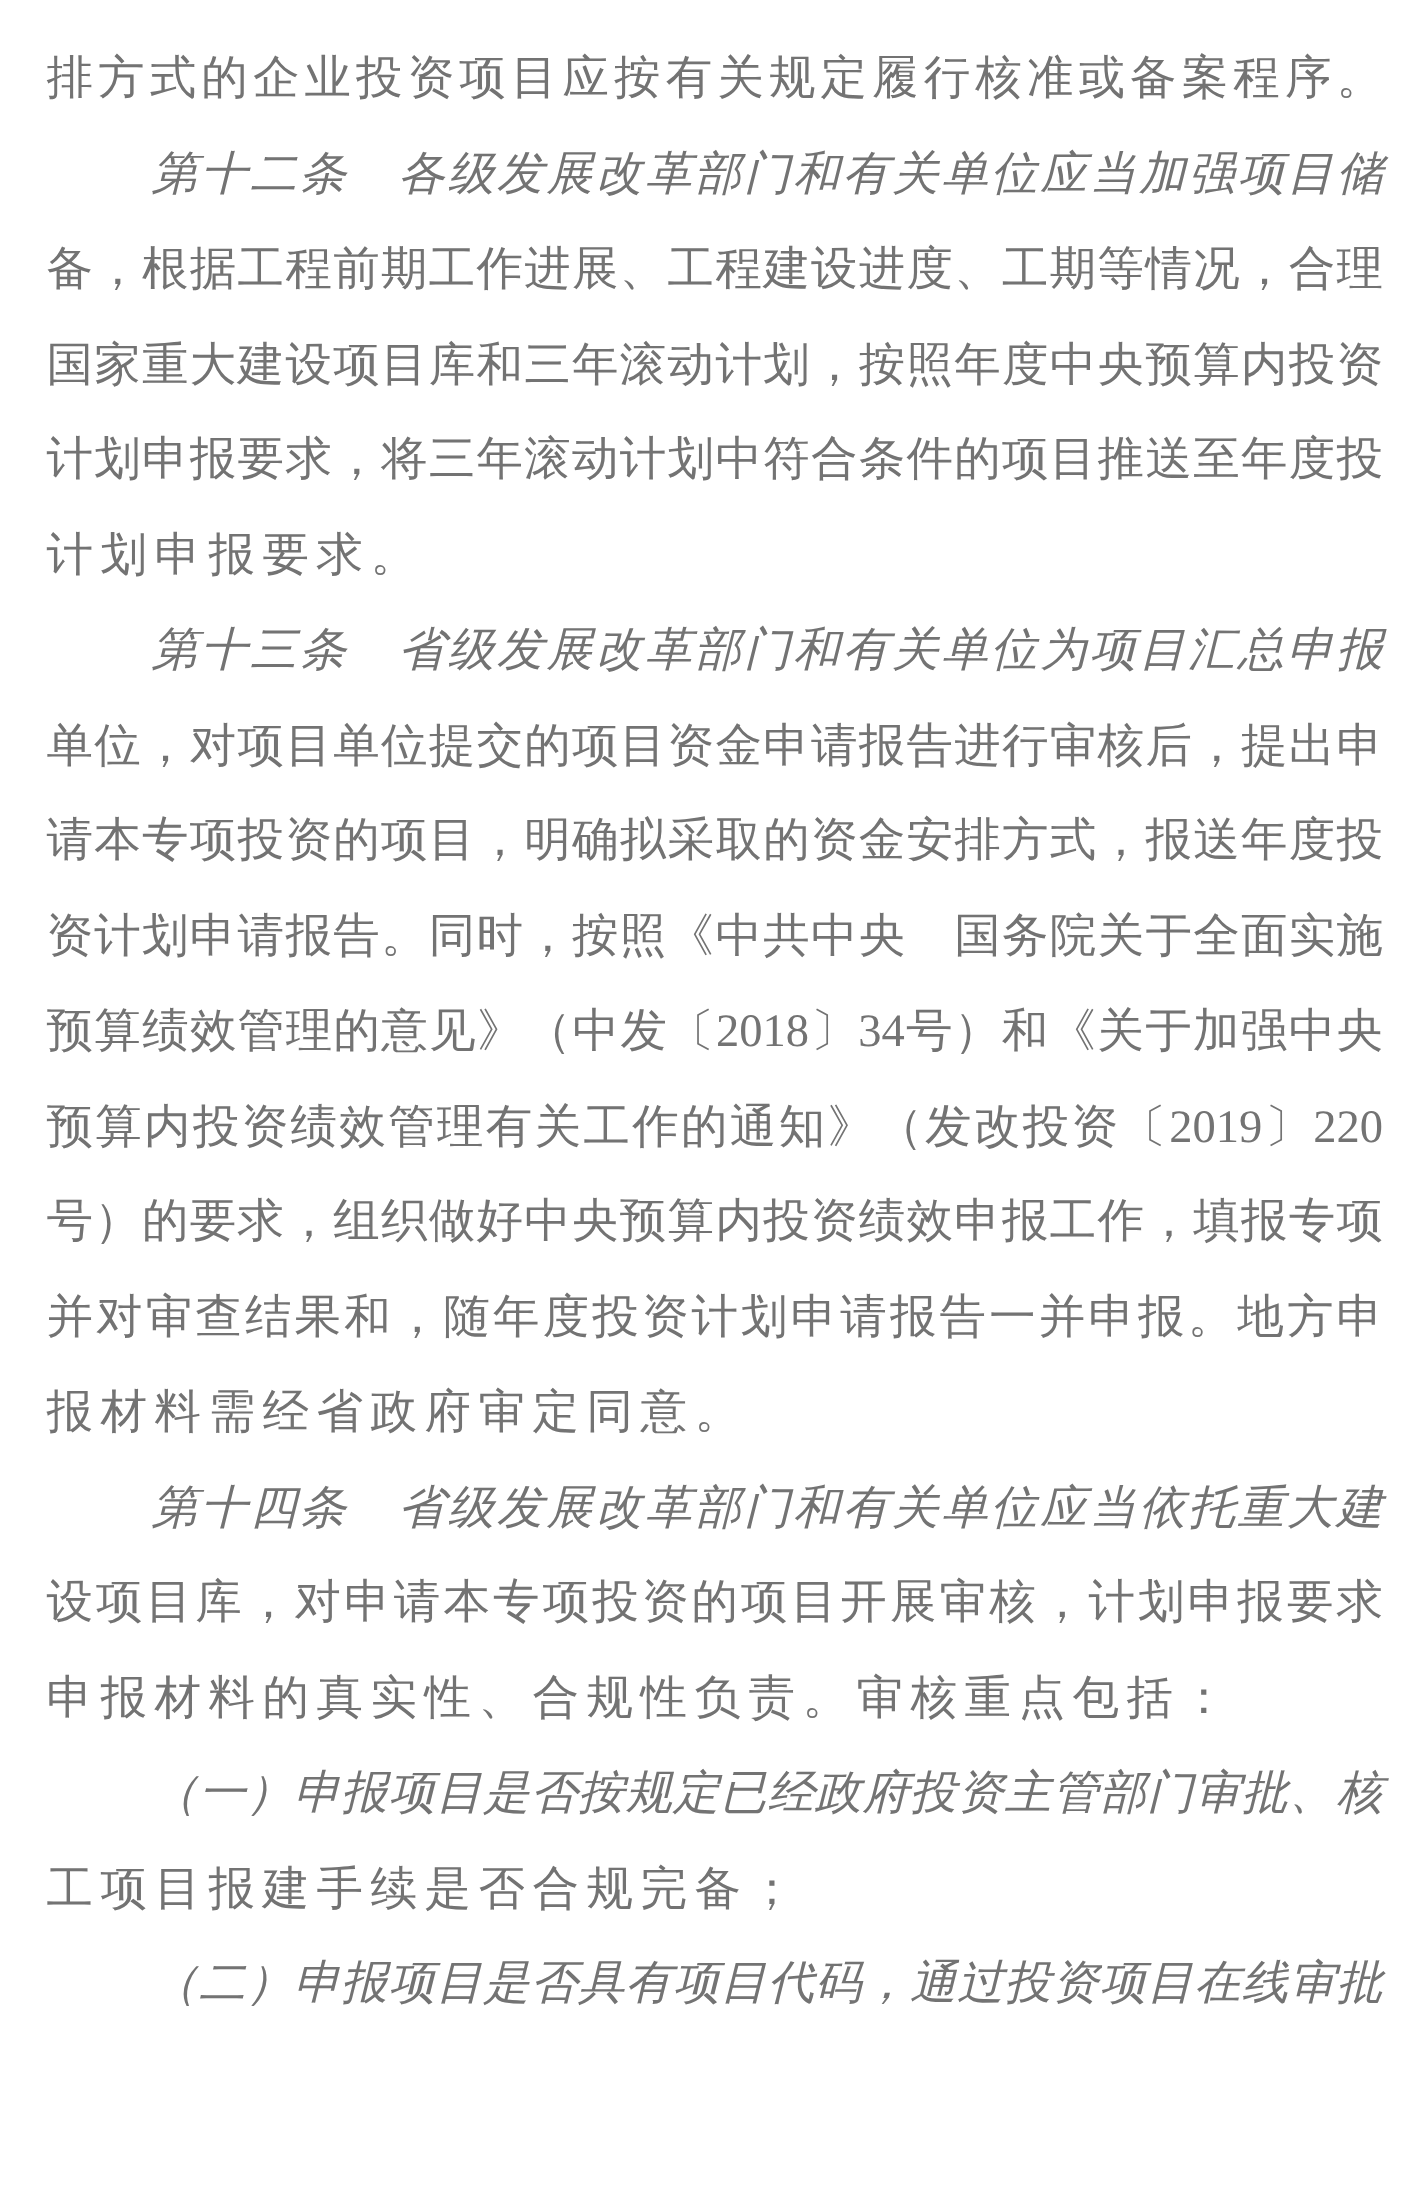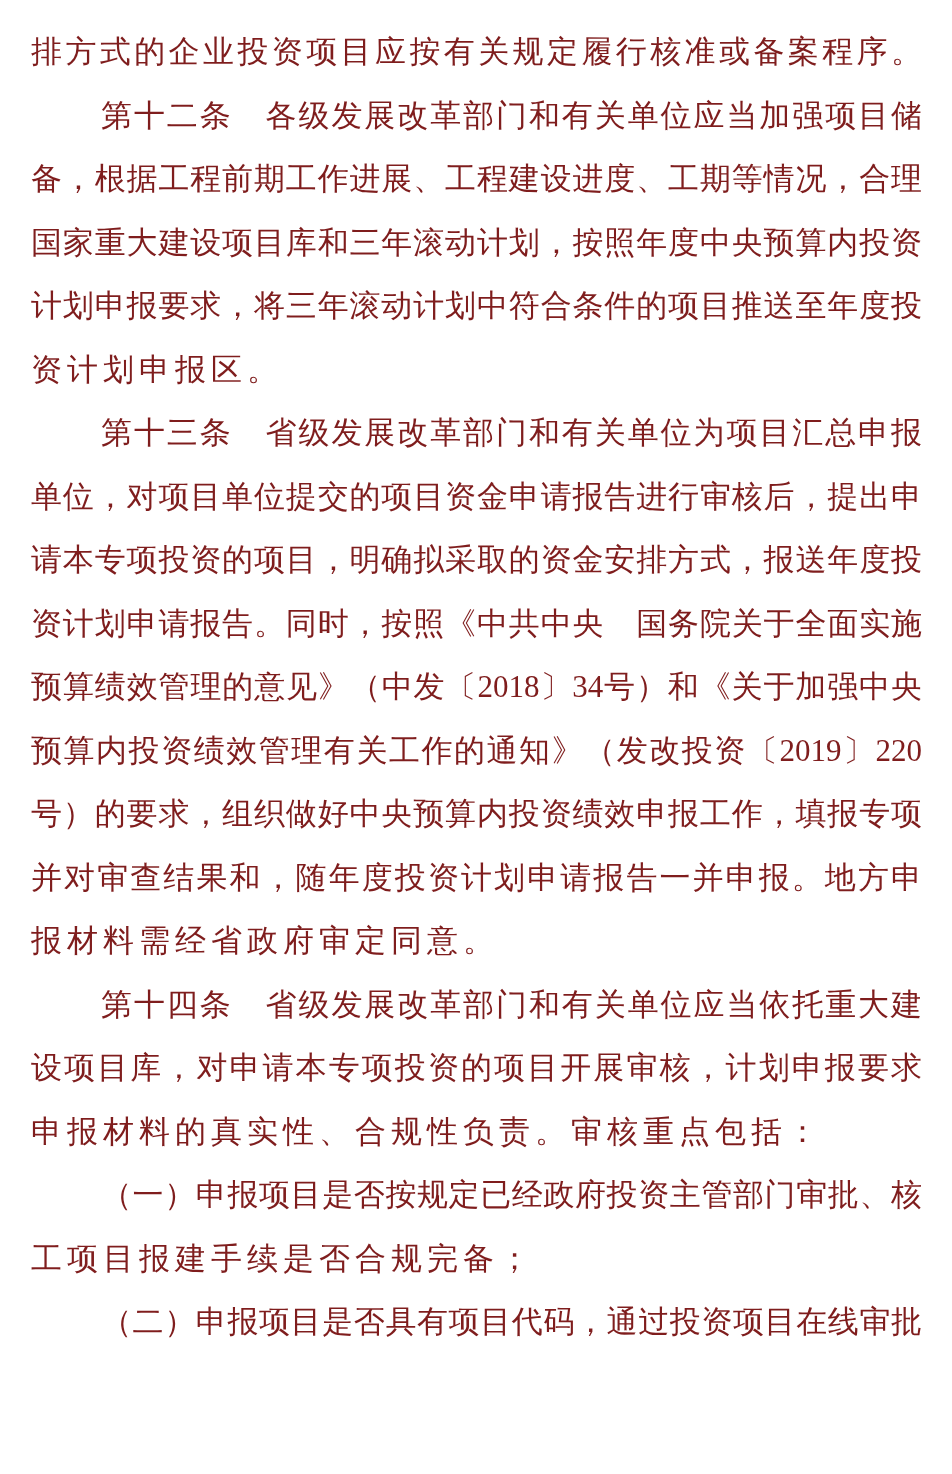--- a/index.html
+++ b/index.html
@@ -15,50 +15,50 @@
     width: 952px;
     height: 1474px;
     padding: 20px 30px 0 31px;
     background: #ffffff;
   }
   .doc-body { width: 891px; }
   .line {
     height: 63.5px;
     line-height: 63.5px;
     font-size: 31px;
-    color: #7f1d1d;
+    color: #737373;
     white-space: nowrap;
     overflow: visible;
     font-weight: 400;
   }
   .line.justify {
     white-space: normal;
     text-align: justify;
     text-align-last: justify;
     text-justify: inter-ideograph;
   }
   .line.plain {
     letter-spacing: 5px;
   }
   .line.indent {
     padding-left: 70px;
   }
-  .line.justify.indent { width: 821px; }
+  .line.justify.indent { width: 821px; font-style: italic; }
 </style>
 </head>
 <body>
 
 <div class="page">
   <div class="doc-body">
       <div class="line justify">排方式的企业投资项目应按有关规定履行核准或备案程序。</div>
       <div class="line indent justify">第十二条　各级发展改革部门和有关单位应当加强项目储</div>
       <div class="line justify">备，根据工程前期工作进展、工程建设进度、工期等情况，合理</div>
       <div class="line justify">国家重大建设项目库和三年滚动计划，按照年度中央预算内投资</div>
       <div class="line justify">计划申报要求，将三年滚动计划中符合条件的项目推送至年度投</div>
-      <div class="line plain">资计划申报区。</div>
+      <div class="line plain">计划申报要求。</div>
       <div class="line indent justify">第十三条　省级发展改革部门和有关单位为项目汇总申报</div>
       <div class="line justify">单位，对项目单位提交的项目资金申请报告进行审核后，提出申</div>
       <div class="line justify">请本专项投资的项目，明确拟采取的资金安排方式，报送年度投</div>
       <div class="line justify">资计划申请报告。同时，按照《中共中央　国务院关于全面实施</div>
       <div class="line justify">预算绩效管理的意见》（中发〔2018〕34号）和《关于加强中央</div>
       <div class="line justify">预算内投资绩效管理有关工作的通知》（发改投资〔2019〕220</div>
       <div class="line justify">号）的要求，组织做好中央预算内投资绩效申报工作，填报专项</div>
       <div class="line justify">并对审查结果和，随年度投资计划申请报告一并申报。地方申</div>
       <div class="line plain">报材料需经省政府审定同意。</div>
       <div class="line indent justify">第十四条　省级发展改革部门和有关单位应当依托重大建</div>

